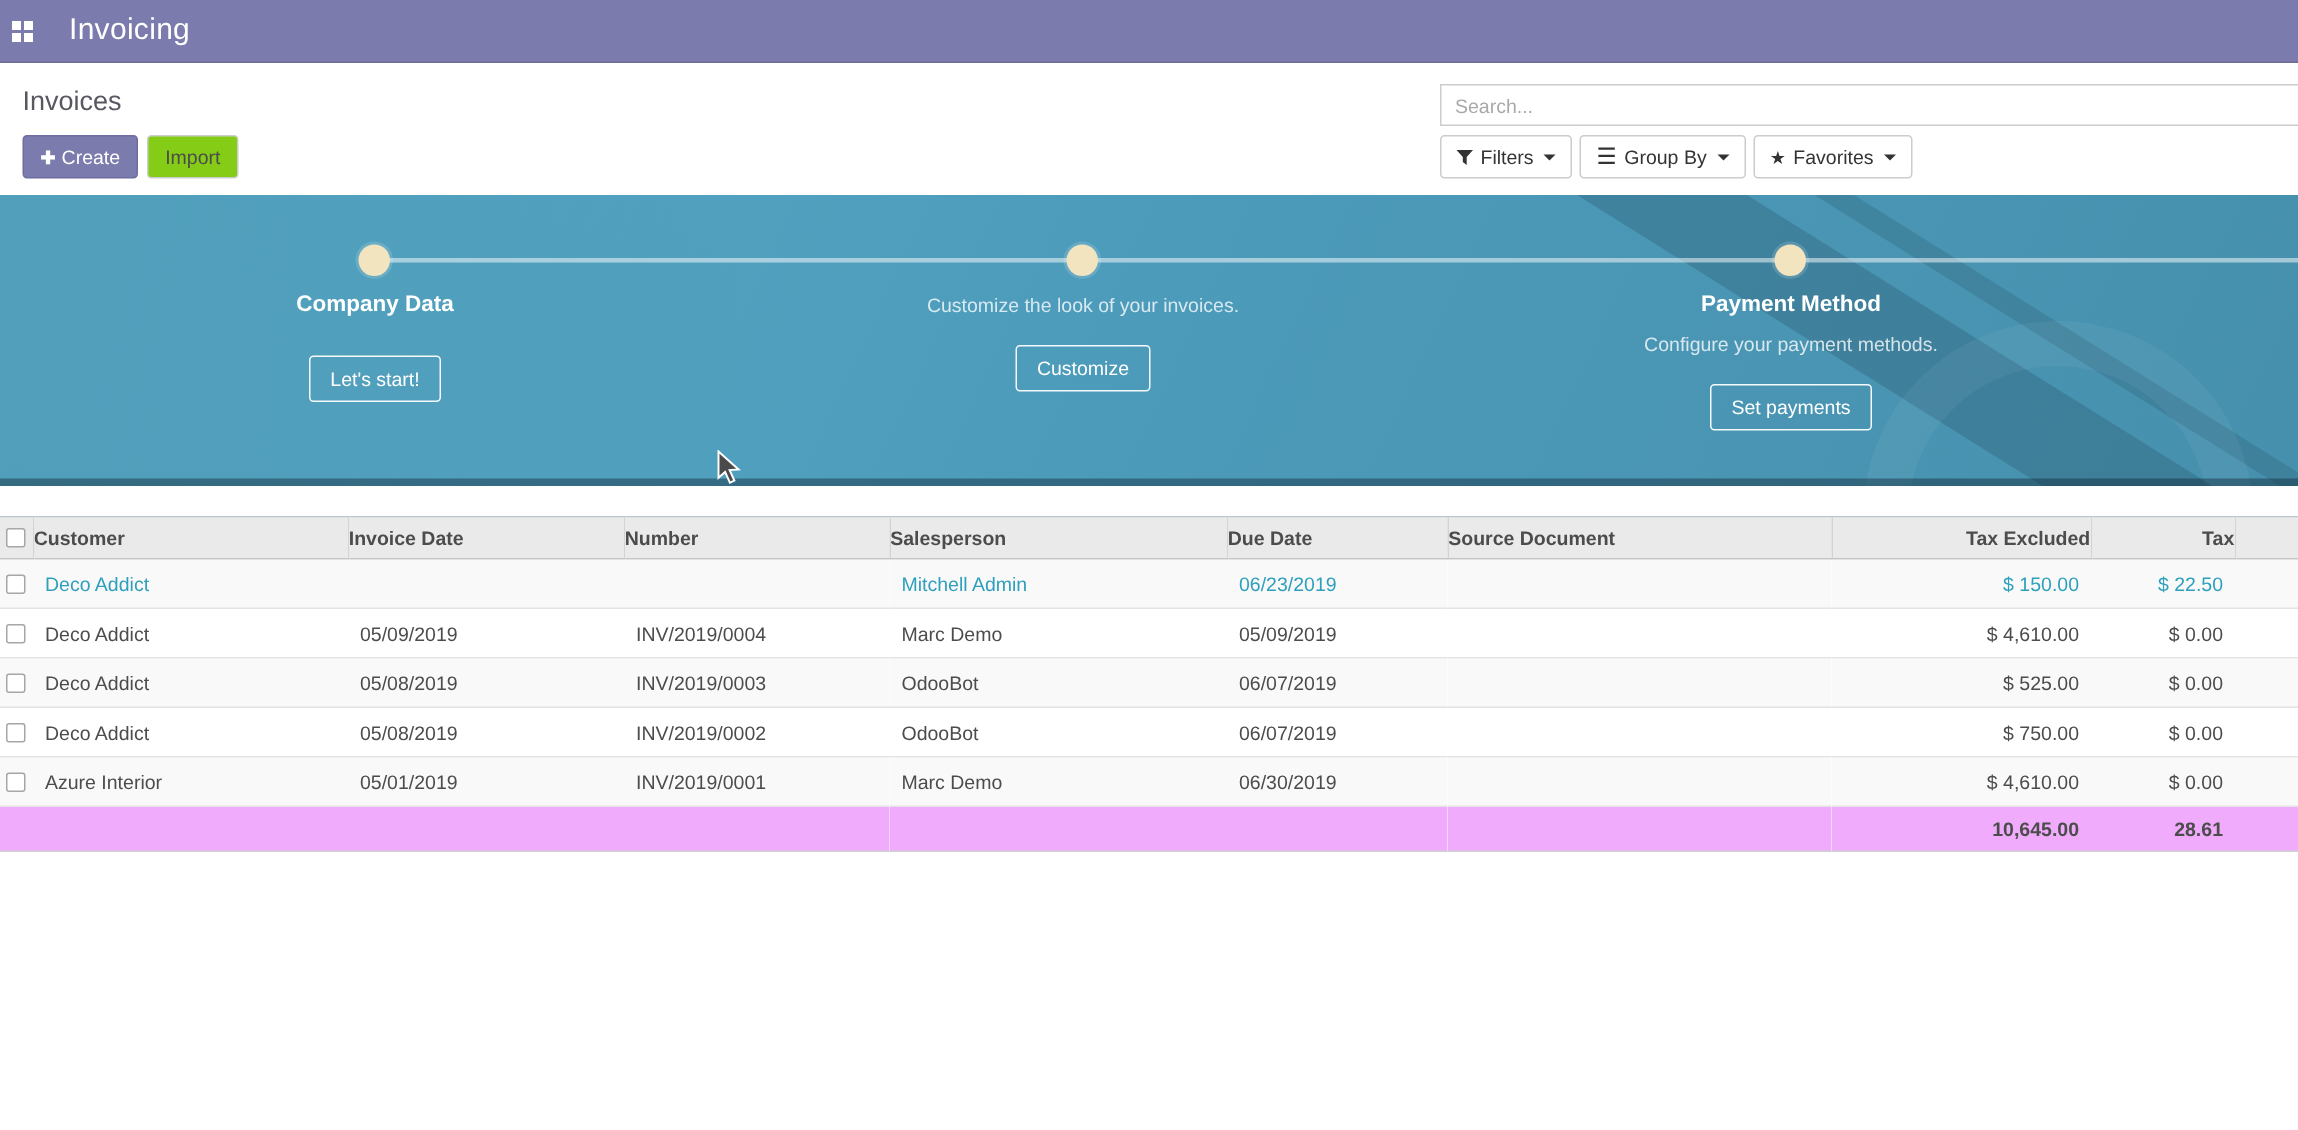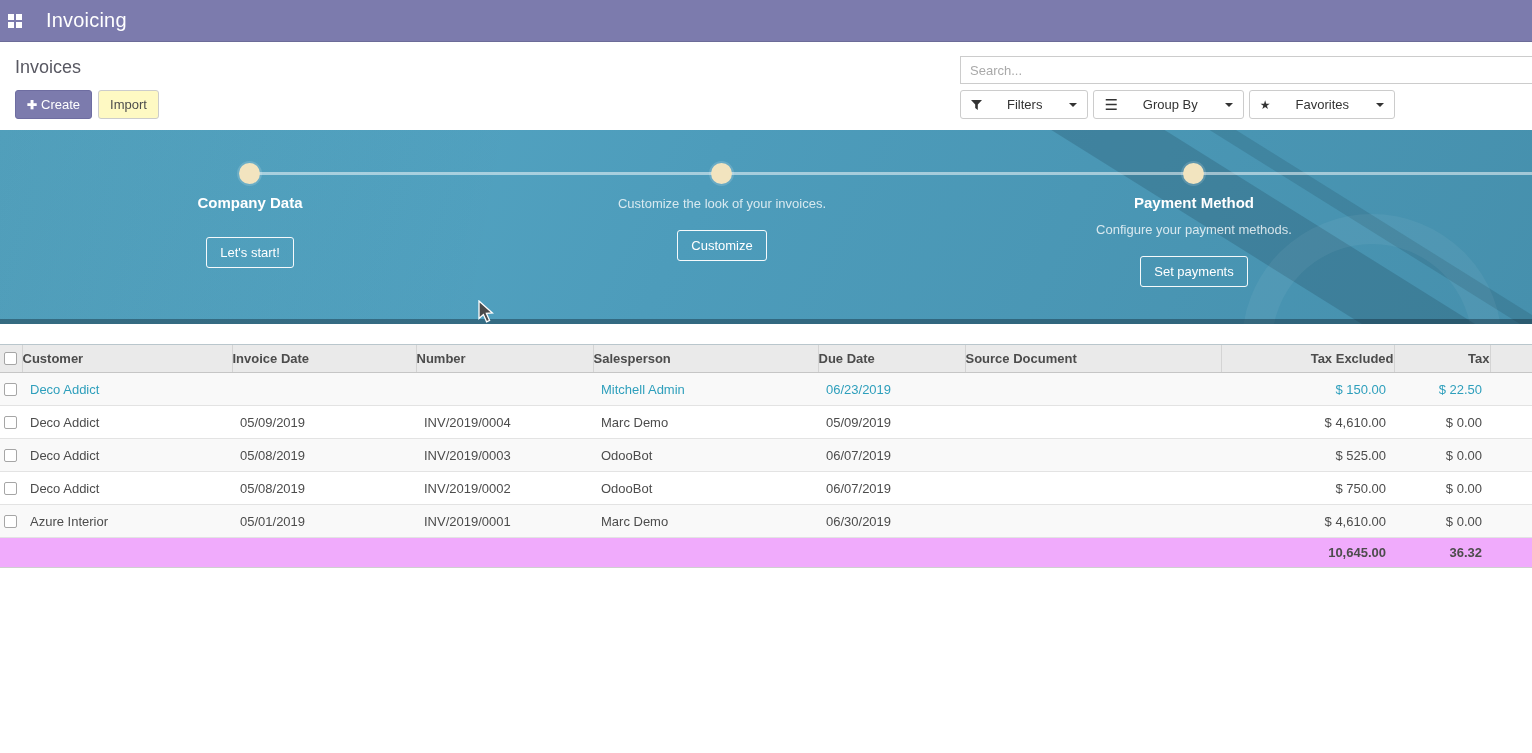--- a/index.html
+++ b/index.html
@@ -27,34 +27,33 @@
   }
 
   
   .cp-title { position: absolute; left: 15px; top: 57px; font-size: 18px; color: #585862; }
   .cp-buttons { position: absolute; left: 15px; top: 90px; display: flex; }
   .btn { font-size: 13px; border-radius: 3px; padding: 6px 11px; cursor: pointer; font-family: inherit; }
   .btn-create {
     background: #7c7bad; color: #fff; border: 1px solid #6e6da1; margin-right: 6px;
   }
   .btn-create .plus { font-weight: bold; margin-right: 4px; font-size: 12px; }
-  .btn-plain { background: #fef9c3; color: #4c4c4c; border: 1px solid #ccc; }
+  .btn-plain { background: #84cc16; color: #4c4c4c; border: 1px solid #ccc; }
 
   .search-input {
     position: absolute; left: 960px; top: 56px; width: 600px; height: 28px;
     border: 1px solid #ccc; padding: 0 9px; font-size: 13px; color: #4c4c4c; outline: none;
     font-family: inherit;
   }
   .search-input::placeholder { color: #a9a9a9; }
   .filter-bar { position: absolute; left: 960px; top: 90px; display: flex; }
   .filter-btn {
     background: #fff; border: 1px solid #ccc; border-radius: 3px; color: #333;
     font-size: 13px; padding: 6px 10px; margin-right: 5px; display: flex; align-items: center; cursor: pointer;
     font-family: inherit;
-    gap: 20px;
   }
   .filter-btn .ico { margin-right: 5px; display: inline-flex; align-items: center; }
   .caret {
     display: inline-block; width: 0; height: 0; margin-left: 7px;
     border-left: 4px solid transparent; border-right: 4px solid transparent; border-top: 4px solid #333;
   }
   .ico-bars { font-size: 15px; line-height: 10px; }
   .ico-star { font-size: 12px; }
 
   
@@ -300,21 +299,21 @@
   <tfoot>
     <tr>
       <td></td>
         <td></td>
         <td></td>
         <td></td>
         <td></td>
         <td></td>
         <td></td>
       <td class="num">10,645.00</td>
-      <td class="num">36.32</td>
+      <td class="num">28.61</td>
       <td></td>
     </tr>
   </tfoot>
 </table>
 
 <svg class="cursor" width="18" height="24" viewBox="0 0 18 24">
   <path d="M1 1 L1 18.5 L5.4 14.6 L8.6 21.8 L11.6 20.4 L8.4 13.4 L14.4 13 Z" fill="#4a4a4a" stroke="#fff" stroke-width="1.3"></path>
 </svg>
 
 </body></html>

